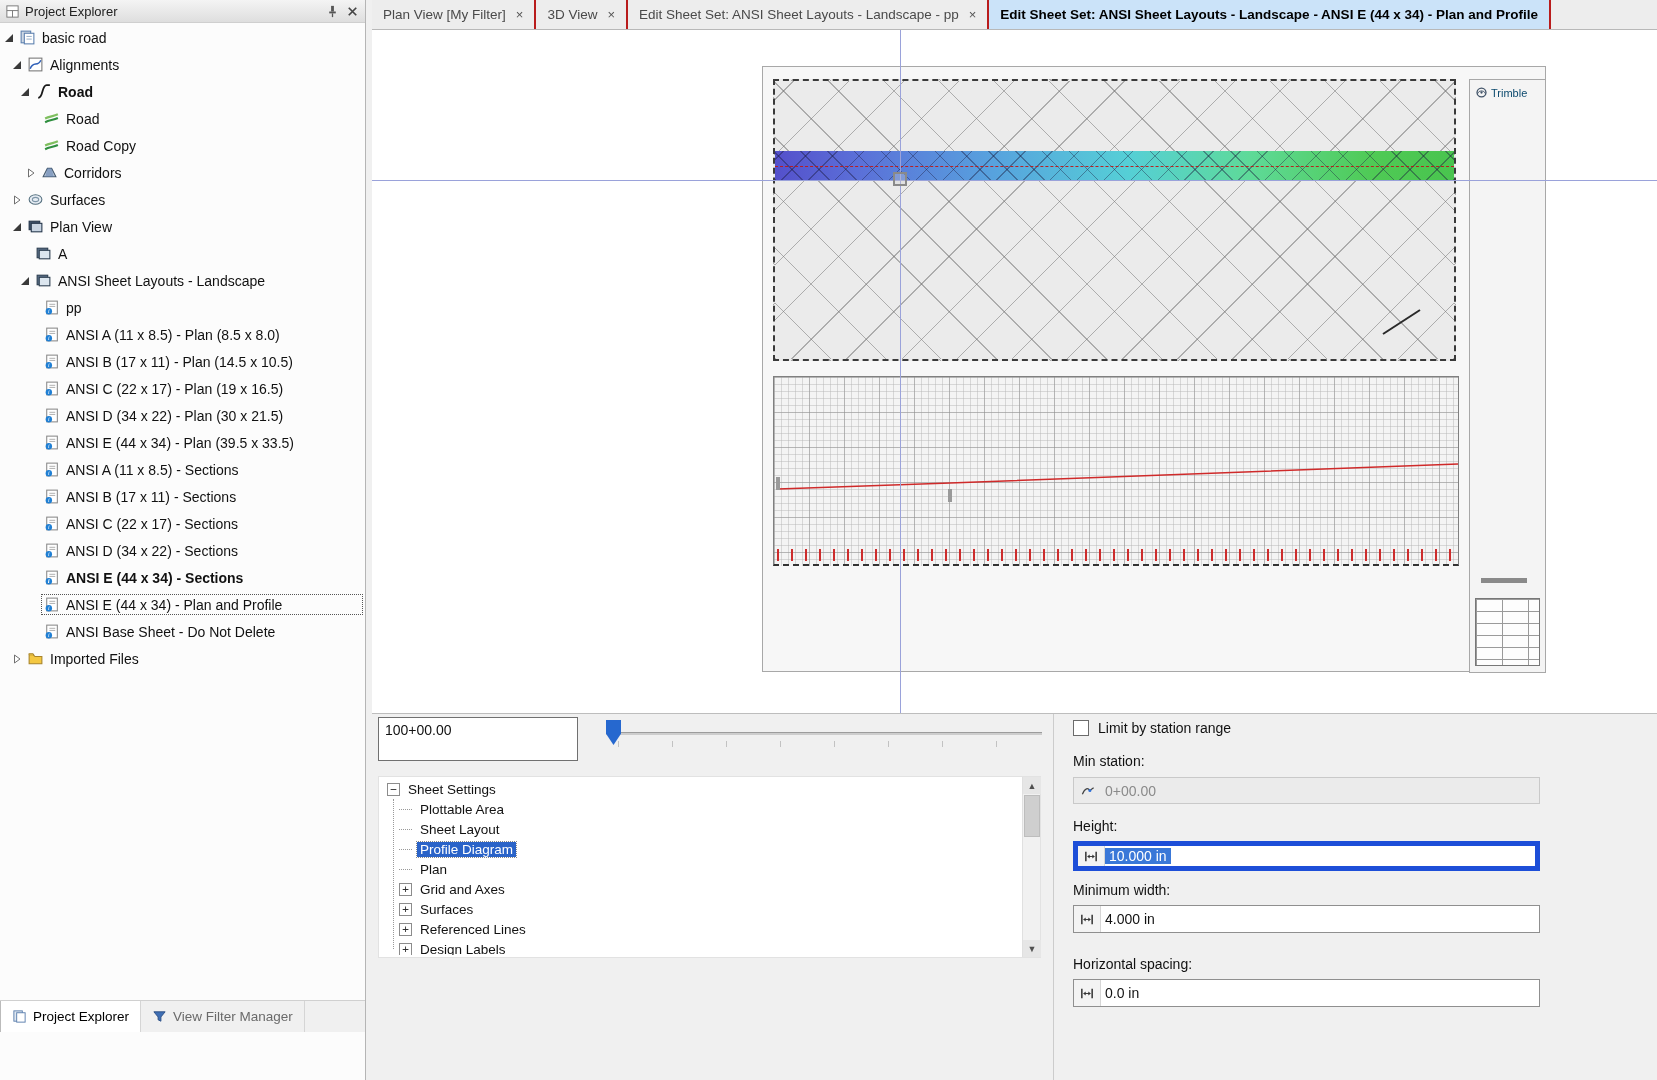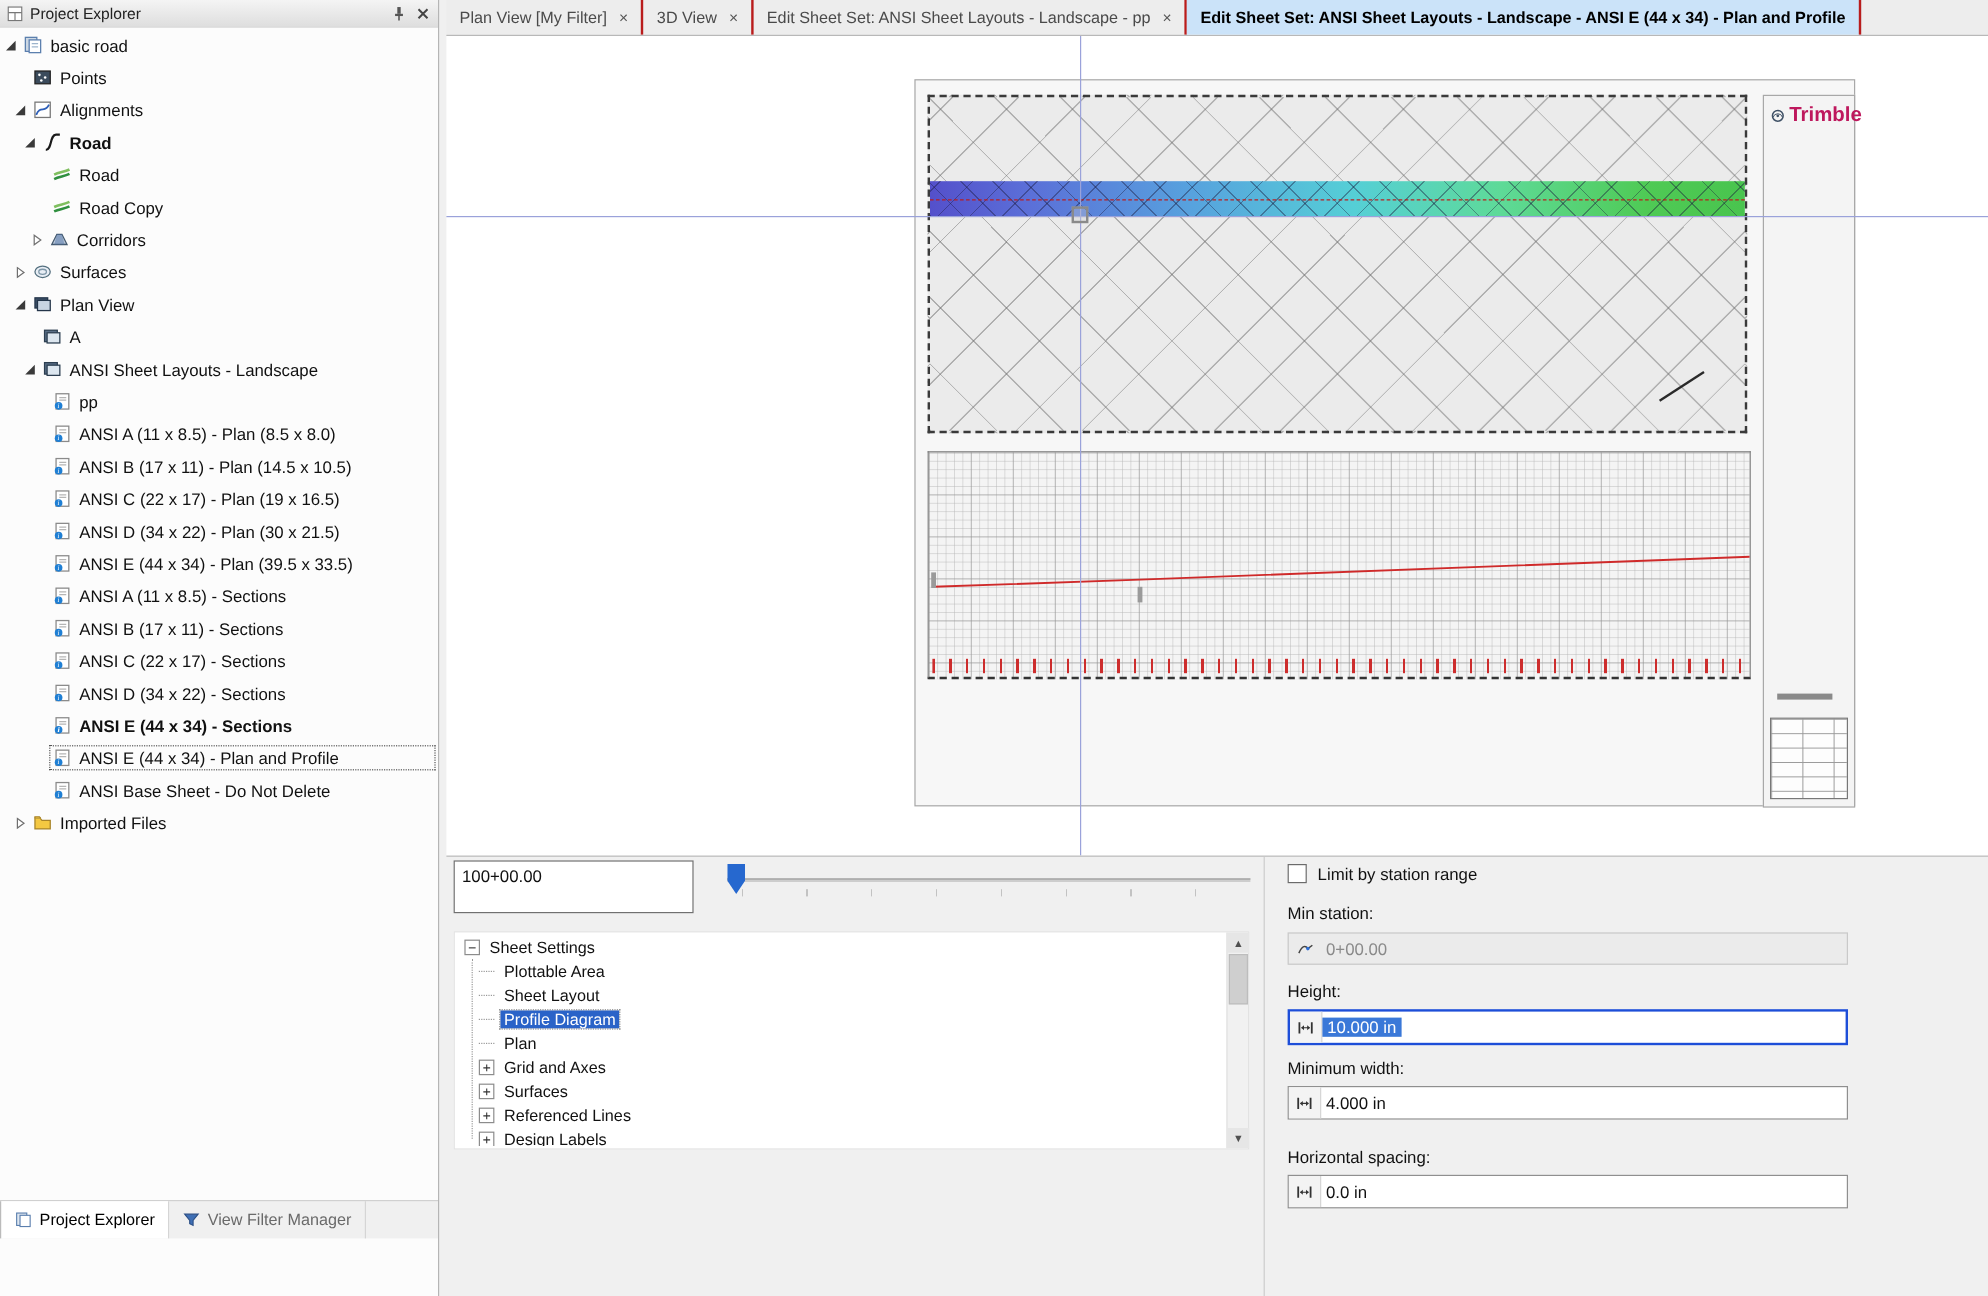--- a/index.html
+++ b/index.html
@@ -47,21 +47,21 @@
   #profile-vp{position:absolute;left:10px;top:309px;width:686px;height:190px;border:1px solid #808080;border-bottom:2px dashed #333;background-color:#f4f4f4;
     background-image:linear-gradient(rgba(140,140,140,.45) 1px,transparent 1px),
                      linear-gradient(90deg,rgba(140,140,140,.45) 1px,transparent 1px),
                      linear-gradient(rgba(185,185,185,.5) 1px,transparent 1px),
                      linear-gradient(90deg,rgba(185,185,185,.5) 1px,transparent 1px);
     background-size:35px 35px,35px 35px,7px 7px,7px 7px}
   #red-ticks{position:absolute;left:3px;right:3px;bottom:3px;height:12px;
     background:repeating-linear-gradient(90deg,#cd2d2d 0 2px,transparent 2px 14px)}
   .profile-svg{position:absolute;left:0;top:0}
   #strip{position:absolute;left:706px;top:12px;width:77px;height:594px;border:1px solid #a8a8a8;background:#f4f4f4}
-  .trimble{display:flex;align-items:center;gap:3px;padding:6px 5px;color:#be185d;font-weight:700;font-size:17px}
+  .trimble{display:flex;align-items:center;gap:3px;padding:6px 5px;color:#0c4a6e;font-weight:400;font-size:11px}
   .trimble .hicon{width:13px;height:13px}
   #tb-bar{position:absolute;left:11px;top:498px;width:46px;height:5px;background:#8a8a8a}
   #tb-table{position:absolute;left:5px;top:518px;width:65px;height:68px;border:1px solid #777;background-color:#fdfdfd;
     background-image:linear-gradient(#9a9a9a 1px,transparent 1px),linear-gradient(90deg,#9a9a9a 1px,transparent 1px);
     background-size:100% 12px,26px 100%}
   #crosshair-v{position:absolute;left:528px;top:0;bottom:0;width:1px;background:#9aa2da}
   #crosshair-h{position:absolute;top:150px;left:0;right:0;height:1px;background:#9aa2da}
   #pickbox{position:absolute;left:521px;top:142px;width:14px;height:14px;border:2px solid #8a8a8a;background:rgba(205,205,205,.35)}
 
   
@@ -90,21 +90,21 @@
   .cb-row{position:absolute;left:0;top:6px;display:flex;align-items:center;gap:9px}
   .checkbox{width:16px;height:16px;border:1px solid #6b6b6b;background:#fff;flex:none}
   .plabel{position:absolute;left:0;white-space:nowrap}
   .pfield{position:absolute;left:0;width:467px;height:28px;background:#fff;border:1px solid #8f8f8f;display:flex;align-items:center;overflow:hidden}
   .pfield .ficon{width:27px;height:100%;display:flex;align-items:center;justify-content:center;background:#f3f3f3;border-right:1px solid #d6d6d6;flex:none}
   .pfield .ficon svg{width:16px;height:15px}
   .pfield .fval{padding:0 4px;white-space:nowrap}
   .pfield.disabled{background:#ebebeb;border-color:#c9c9c9}
   .pfield.disabled .ficon{background:transparent;border-right:none}
   .pfield.disabled .fval{color:#8a8a8a}
-  .pfield.focused{border:2px solid #1d4ed8;height:30px}
+  .pfield.focused{border:5px solid #1d4ed8;height:30px}
   .pfield.focused .fval{background:#3a78d8;color:#fff}
 </style>
 </head>
 <body>
 
 <div id="app">
 
   <aside id="left-panel">
     <div class="panel-header">
       <span class="hicon">
@@ -141,34 +141,20 @@
                 <rect x="2" y="2" width="9" height="11" fill="#cdd8e4" stroke="#5b7fae"></rect>
                 <rect x="5" y="4" width="9" height="10" fill="#fff" stroke="#5b7fae"></rect>
                 <line x1="7" y1="7" x2="12" y2="7" stroke="#9db4cc"></line>
                 <line x1="7" y1="9.5" x2="12" y2="9.5" stroke="#9db4cc"></line>
               </svg>
             </span>
             <span>basic road</span>
           </span>
         </div>
         <div class="trow" style="padding-left: 10px;">
-          <span class="arrow"></span>
-          <span class="tinner">
-            <span class="icon">
-              <svg viewBox="0 0 16 16">
-                <rect x="2" y="3" width="12" height="10" fill="#3b4b5c" stroke="#222"></rect>
-                <circle cx="5.5" cy="6" r="1" fill="#fff"></circle>
-                <circle cx="10" cy="8" r="1" fill="#fff"></circle>
-                <circle cx="7" cy="10.5" r="1" fill="#fff"></circle>
-              </svg>
-            </span>
-            <span>Points</span>
-          </span>
-        </div>
-        <div class="trow" style="padding-left: 10px;">
           <span class="arrow">
             <svg viewBox="0 0 10 10">
               <polygon points="9,1 9,9 1,9" fill="#3a3a3a"></polygon>
             </svg>
           </span>
           <span class="tinner">
             <span class="icon">
               <svg viewBox="0 0 16 16">
                 <rect x="2" y="2" width="12" height="12" fill="#fff" stroke="#777"></rect>
                 <path d="M3,12 C6,4 10,11 13,4" fill="none" stroke="#2e5fb8" stroke-width="1.4"></path>

